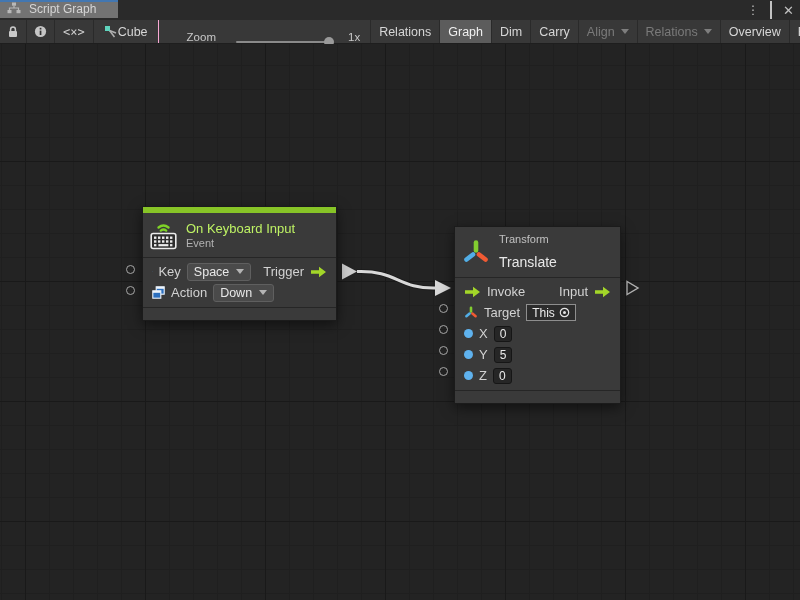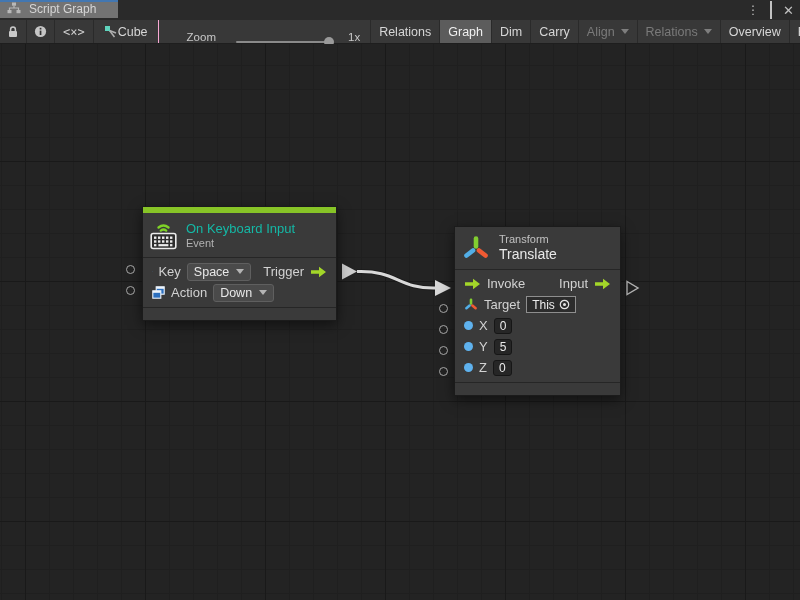--- a/index.html
+++ b/index.html
@@ -51,24 +51,24 @@
 
   .wires{position:absolute;left:0;top:0;width:800px;height:556px;pointer-events:none;}
 
   
   .node{position:absolute;background:#3a3a3a;border:1px solid #1b1b1b;
        box-shadow:0 4px 12px rgba(0,0,0,.5);box-sizing:border-box;}
   .accent-strip{height:6px;}
   .node-header{display:flex;align-items:center;gap:9px;padding:6px 10px 7px 7px;
        border-bottom:1px solid #262626;}
   .ht{display:flex;flex-direction:column;gap:1px;}
-  .ht .t1{font-size:13px;color:#14b8a6;}
+  .ht .t1{font-size:13px;color:#bef264;}
   .ht .t2{font-size:11px;color:#b2b2b2;}
   .ht .cat{font-size:11px;color:#c0c0c0;}
-  .ht .big{font-size:14px;color:#e8e8e8;}
+  .ht .big{font-size:14px;color:#e8e8e8;margin-top:8px;}
   .node-body{padding:3px 0 4px 0;}
   .row{height:21px;display:flex;align-items:center;padding:0 9px;gap:6px;
        font-size:13px;color:#d2d2d2;box-sizing:border-box;}
   .row .grow{flex:1;}
   .node-footer{border-top:1px solid #262626;height:12px;}
 
   .dropdown{background:#4a4a4a;border:1px solid #5f5f5f;border-radius:3px;height:16px;
        display:flex;align-items:center;gap:7px;padding:0 6px;font-size:12.5px;color:#e8e8e8;}
   .dd-caret{width:0;height:0;border-left:4px solid transparent;border-right:4px solid transparent;
        border-top:5px solid #b4b4b4;}

